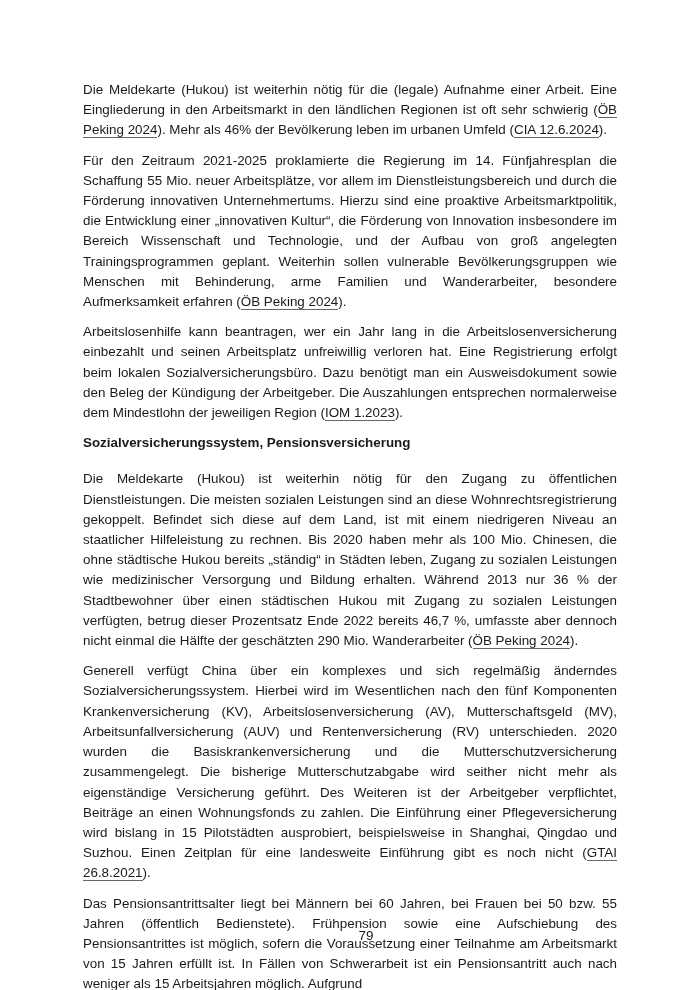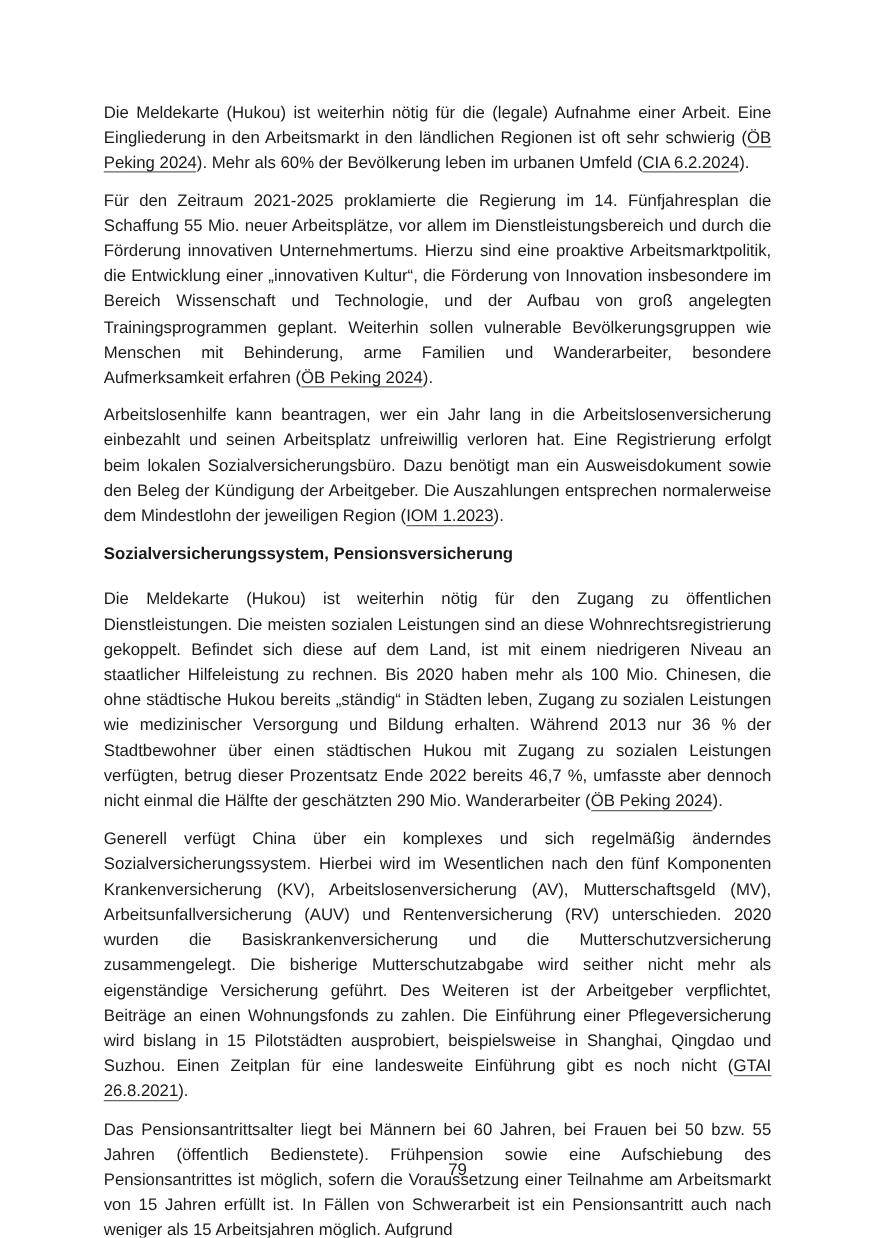--- a/index.html
+++ b/index.html
@@ -46,21 +46,21 @@
       text-align: center;
       font-size: 13.4px;
       color: #1a1a1a;
     }
   </style>
 </head>
 <body>
 
 <div class="page">
 
-  <p><span>Die Meldekarte (Hukou) ist weiterhin nötig für die (legale) Aufnahme einer Arbeit. Eine Einglie­derung in den Arbeitsmarkt in den ländlichen Regionen ist oft sehr schwierig (</span><a class="ref">ÖB Peking 2024</a><span>). Mehr als 60% der Bevölkerung leben im urbanen Umfeld (</span><a class="ref">CIA 6.2.2024</a><span>).</span></p>
+  <p><span>Die Meldekarte (Hukou) ist weiterhin nötig für die (legale) Aufnahme einer Arbeit. Eine Einglie­derung in den Arbeitsmarkt in den ländlichen Regionen ist oft sehr schwierig (</span><a class="ref">ÖB Peking 2024</a><span>). Mehr als 46% der Bevölkerung leben im urbanen Umfeld (</span><a class="ref">CIA 12.6.2024</a><span>).</span></p>
 
   <p><span>Für den Zeitraum 2021-2025 proklamierte die Regierung im 14. Fünfjahresplan die Schaffung 55 Mio. neuer Arbeitsplätze, vor allem im Dienstleistungsbereich und durch die Förderung inno­vativen Unternehmertums. Hierzu sind eine proaktive Arbeitsmarktpolitik, die Entwicklung einer „innovativen Kultur“, die Förderung von Innovation insbesondere im Bereich Wissenschaft und Technologie, und der Aufbau von groß angelegten Trainingsprogrammen geplant. Weiterhin sollen vulnerable Bevölkerungsgruppen wie Menschen mit Behinderung, arme Familien und Wanderarbeiter, besondere Aufmerksamkeit erfahren (</span><a class="ref">ÖB Peking 2024</a><span>).</span></p>
 
   <p><span>Arbeitslosenhilfe kann beantragen, wer ein Jahr lang in die Arbeitslosenversicherung einbezahlt und seinen Arbeitsplatz unfreiwillig verloren hat. Eine Registrierung erfolgt beim lokalen Sozial­versicherungsbüro. Dazu benötigt man ein Ausweisdokument sowie den Beleg der Kündigung der Arbeitgeber. Die Auszahlungen entsprechen normalerweise dem Mindestlohn der jeweiligen Region (</span><a class="ref">IOM 1.2023</a><span>).</span></p>
 
   <div class="heading">Sozialversicherungssystem, Pensionsversicherung</div>
 
   <p><span>Die Meldekarte (Hukou) ist weiterhin nötig für den Zugang zu öffentlichen Dienstleistungen. Die meisten sozialen Leistungen sind an diese Wohnrechtsregistrierung gekoppelt. Befindet sich diese auf dem Land, ist mit einem niedrigeren Niveau an staatlicher Hilfeleistung zu rechnen. Bis 2020 haben mehr als 100 Mio. Chinesen, die ohne städtische Hukou bereits „ständig“ in Städten leben, Zugang zu sozialen Leistungen wie medizinischer Versorgung und Bildung erhalten. Während 2013 nur 36 % der Stadtbewohner über einen städtischen Hukou mit Zugang zu sozialen Leistungen verfügten, betrug dieser Prozentsatz Ende 2022 bereits 46,7 %, umfasste aber dennoch nicht einmal die Hälfte der geschätzten 290 Mio. Wanderarbeiter (</span><a class="ref">ÖB Peking 2024</a><span>).</span></p>
 
   <p><span>Generell verfügt China über ein komplexes und sich regelmäßig änderndes Sozialversiche­rungssystem. Hierbei wird im Wesentlichen nach den fünf Komponenten Krankenversicherung (KV), Arbeitslosenversicherung (AV), Mutterschaftsgeld (MV), Arbeitsunfallversicherung (AUV) und Rentenversicherung (RV) unterschieden. 2020 wurden die Basiskrankenversicherung und die Mutterschutzversicherung zusammengelegt. Die bisherige Mutterschutzabgabe wird seither nicht mehr als eigenständige Versicherung geführt. Des Weiteren ist der Arbeitgeber verpflichtet, Beiträge an einen Wohnungsfonds zu zahlen. Die Einführung einer Pflegeversicherung wird bislang in 15 Pilotstädten ausprobiert, beispielsweise in Shanghai, Qingdao und Suzhou. Einen Zeitplan für eine landesweite Einführung gibt es noch nicht (</span><a class="ref">GTAI 26.8.2021</a><span>).</span></p>

